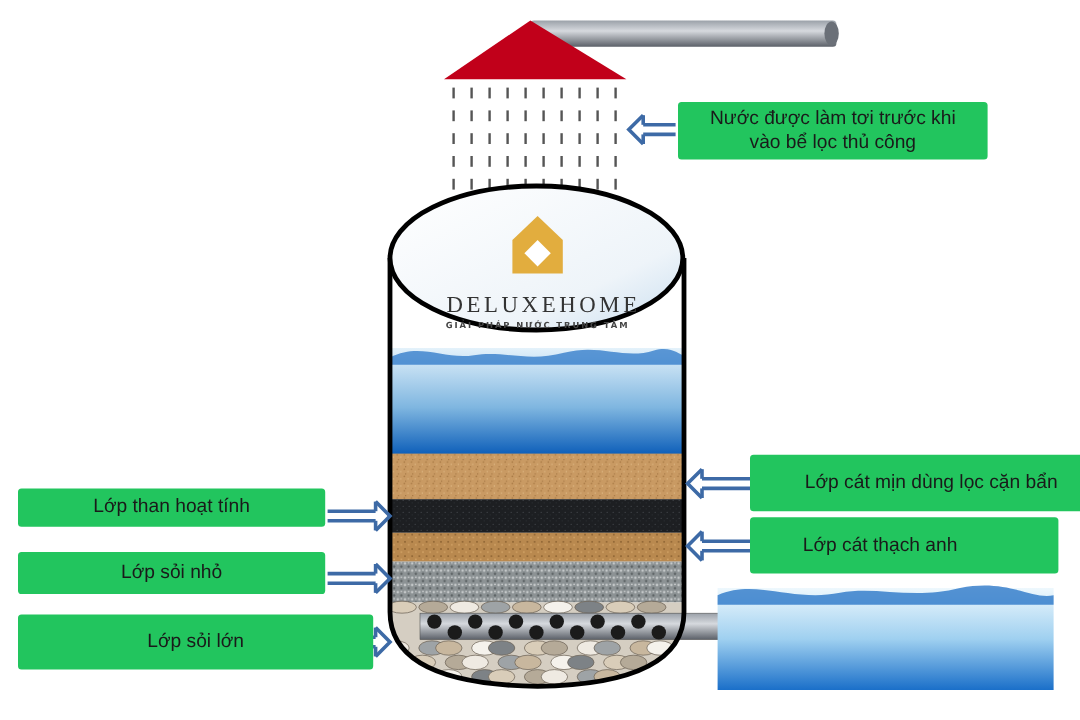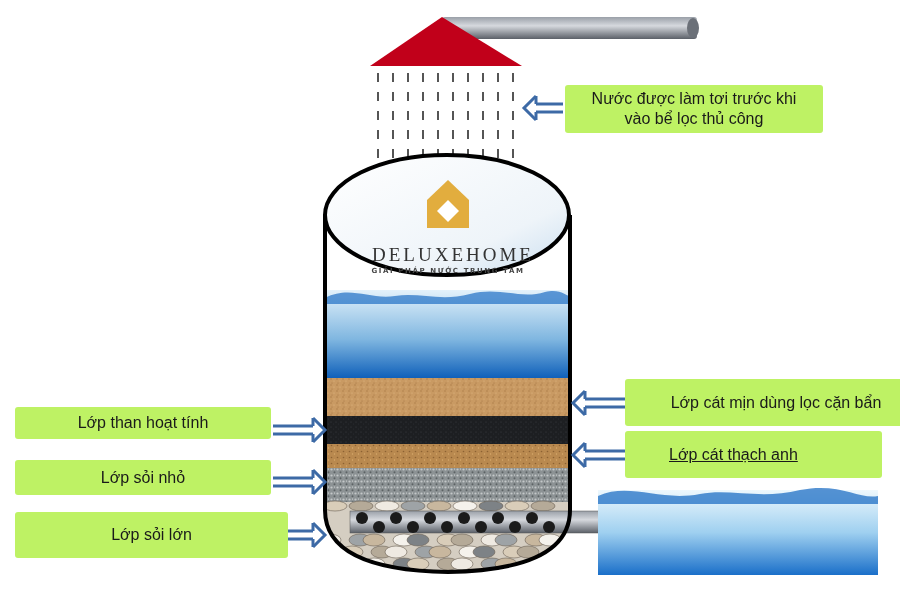--- a/index.html
+++ b/index.html
@@ -1,19 +1,19 @@
 <!DOCTYPE html>
 <html><head>
 <meta charset="utf-8">
 <style>
   html, body { margin:0; padding:0; }
   body { width:900px; height:600px; background:#ffffff; position:relative; overflow:hidden;
          font-family:"DejaVu Sans", sans-serif; }
   .abs { position:absolute; }
-  .label-box { position:absolute; background:#bef264; border-radius:3px; color:#1a1a1a;
+  .label-box { position:absolute; background:#22c55e; border-radius:3px; color:#1a1a1a;
                font-family:"Liberation Sans", sans-serif; font-size:16px; display:flex;
                align-items:center; justify-content:center; text-align:center; box-sizing:border-box; }
   .label-box span { display:block; }
   .logo-title { font-family:Liberation Serif, serif; font-size:19px; letter-spacing:3px; color:#333; }
   .logo-sub { font-family:"DejaVu Sans", sans-serif; font-size:7px; letter-spacing:1.6px; color:#444;font-weight:bold; }
 </style>
 </head>
 <body>
 
 <svg class="abs" style="left:0;top:0" width="900" height="600">
@@ -267,22 +267,22 @@
   <span>Nước được làm tơi trước khi</span>
   <span>vào bể  lọc thủ công</span>
 </div>
 
 <div class="label-box" style="left:15px;top:407px;width:256px;height:32px;">
   <span>Lớp than hoạt tính</span>
 </div>
 <div class="label-box" style="left:15px;top:460px;width:256px;height:35px;">
   <span>Lớp sỏi nhỏ</span>
 </div>
-<div class="label-box" style="left:15px;top:512px;width:273px;height:46px;">
+<div class="label-box" style="left:15px;top:512px;width:296px;height:46px;">
   <span>Lớp sỏi lớn</span>
 </div>
 
 <div class="label-box" style="left:625px;top:379px;width:302px;height:47px;">
   <span>Lớp cát mịn dùng  lọc cặn bẩn</span>
 </div>
-<div class="label-box" style="left:625px;top:431px;width:257px;height:47px;justify-content:flex-start;padding-left:44px;text-decoration:underline;">
+<div class="label-box" style="left:625px;top:431px;width:257px;height:47px;justify-content:flex-start;padding-left:44px;">
   <span>Lớp cát thạch anh</span>
 </div>
 
 </body></html>

